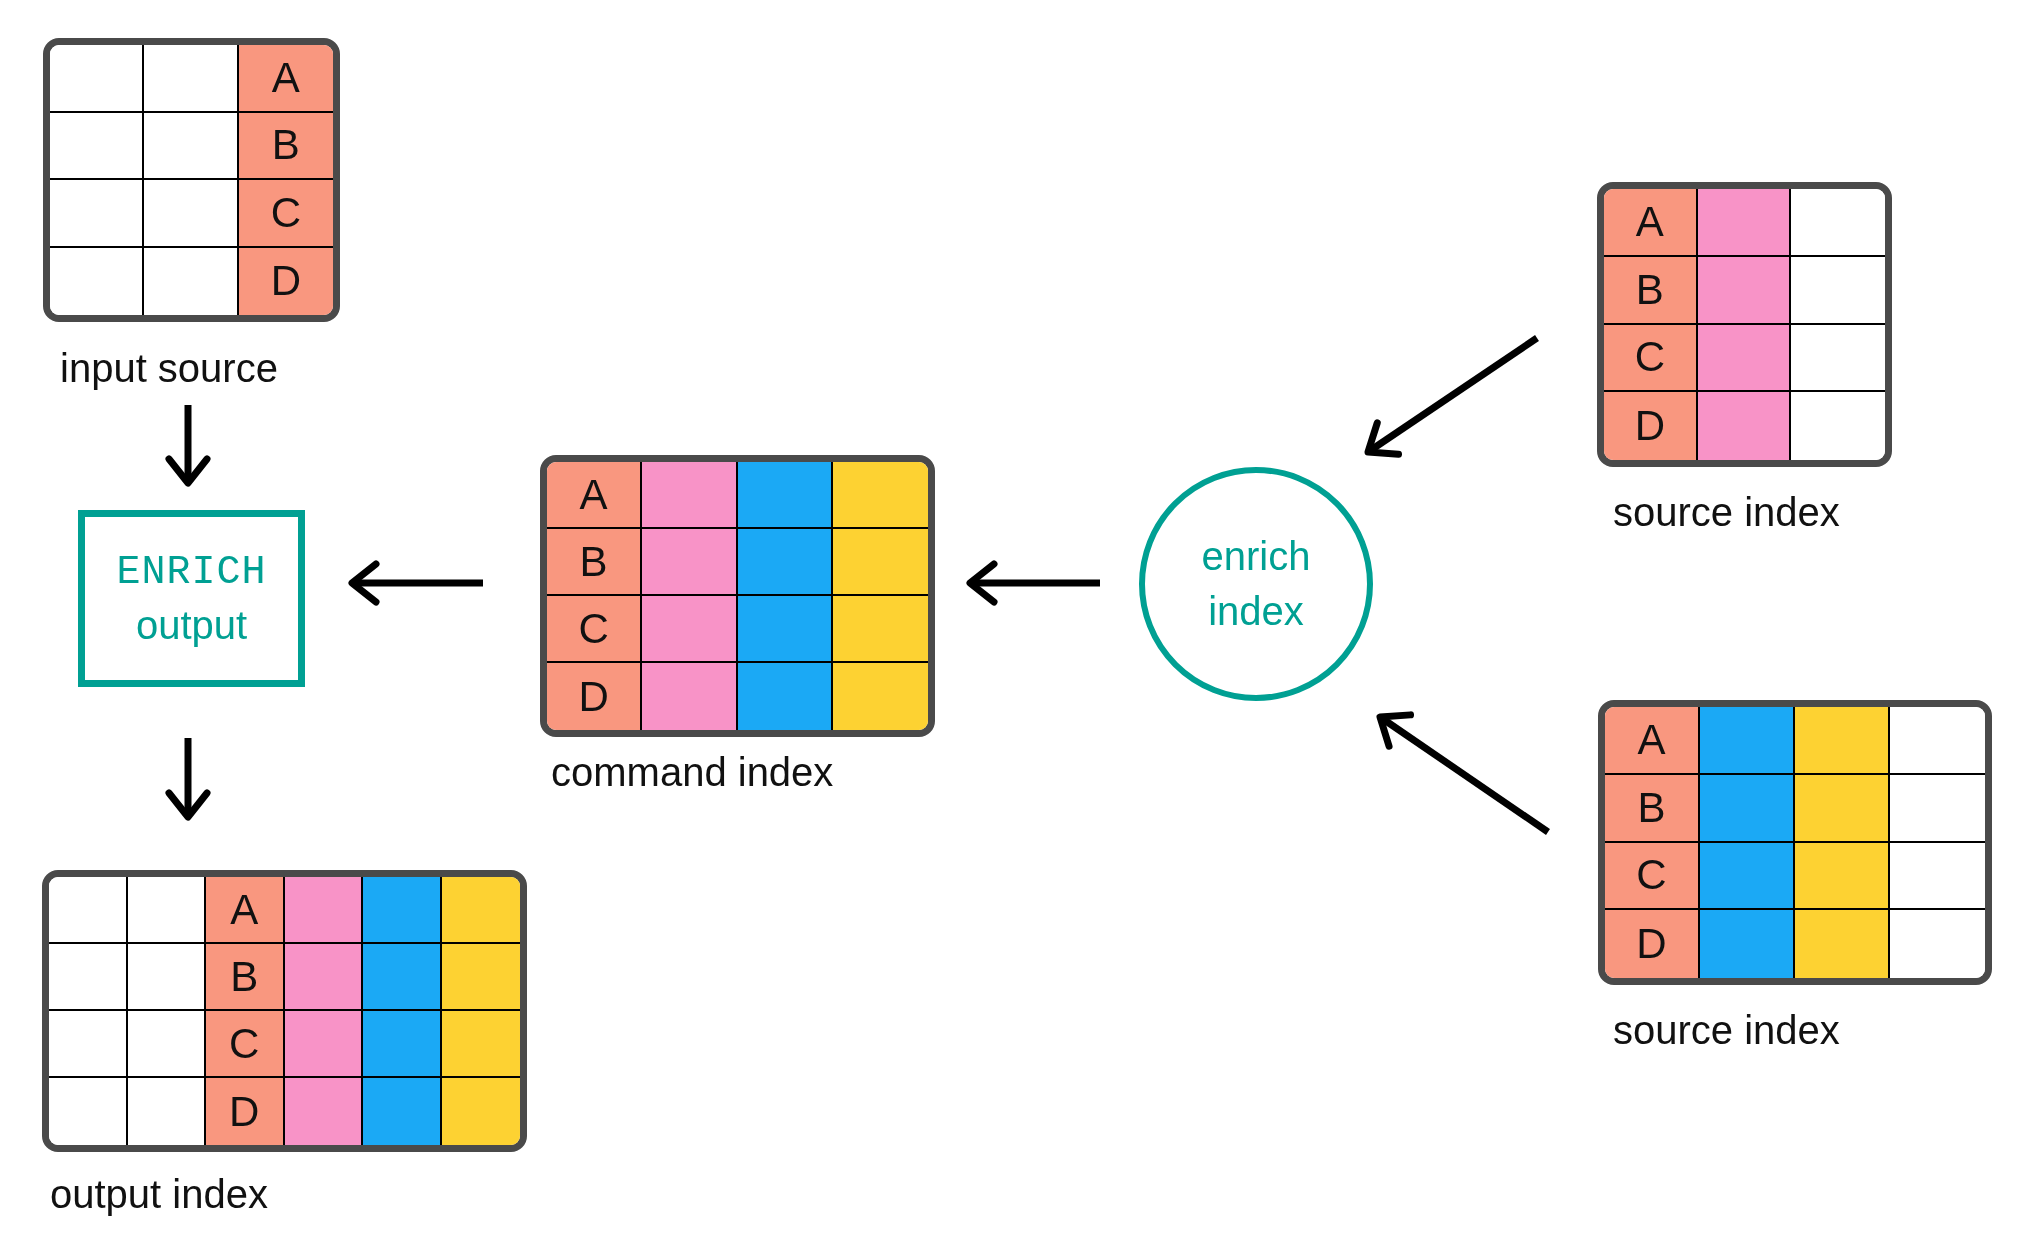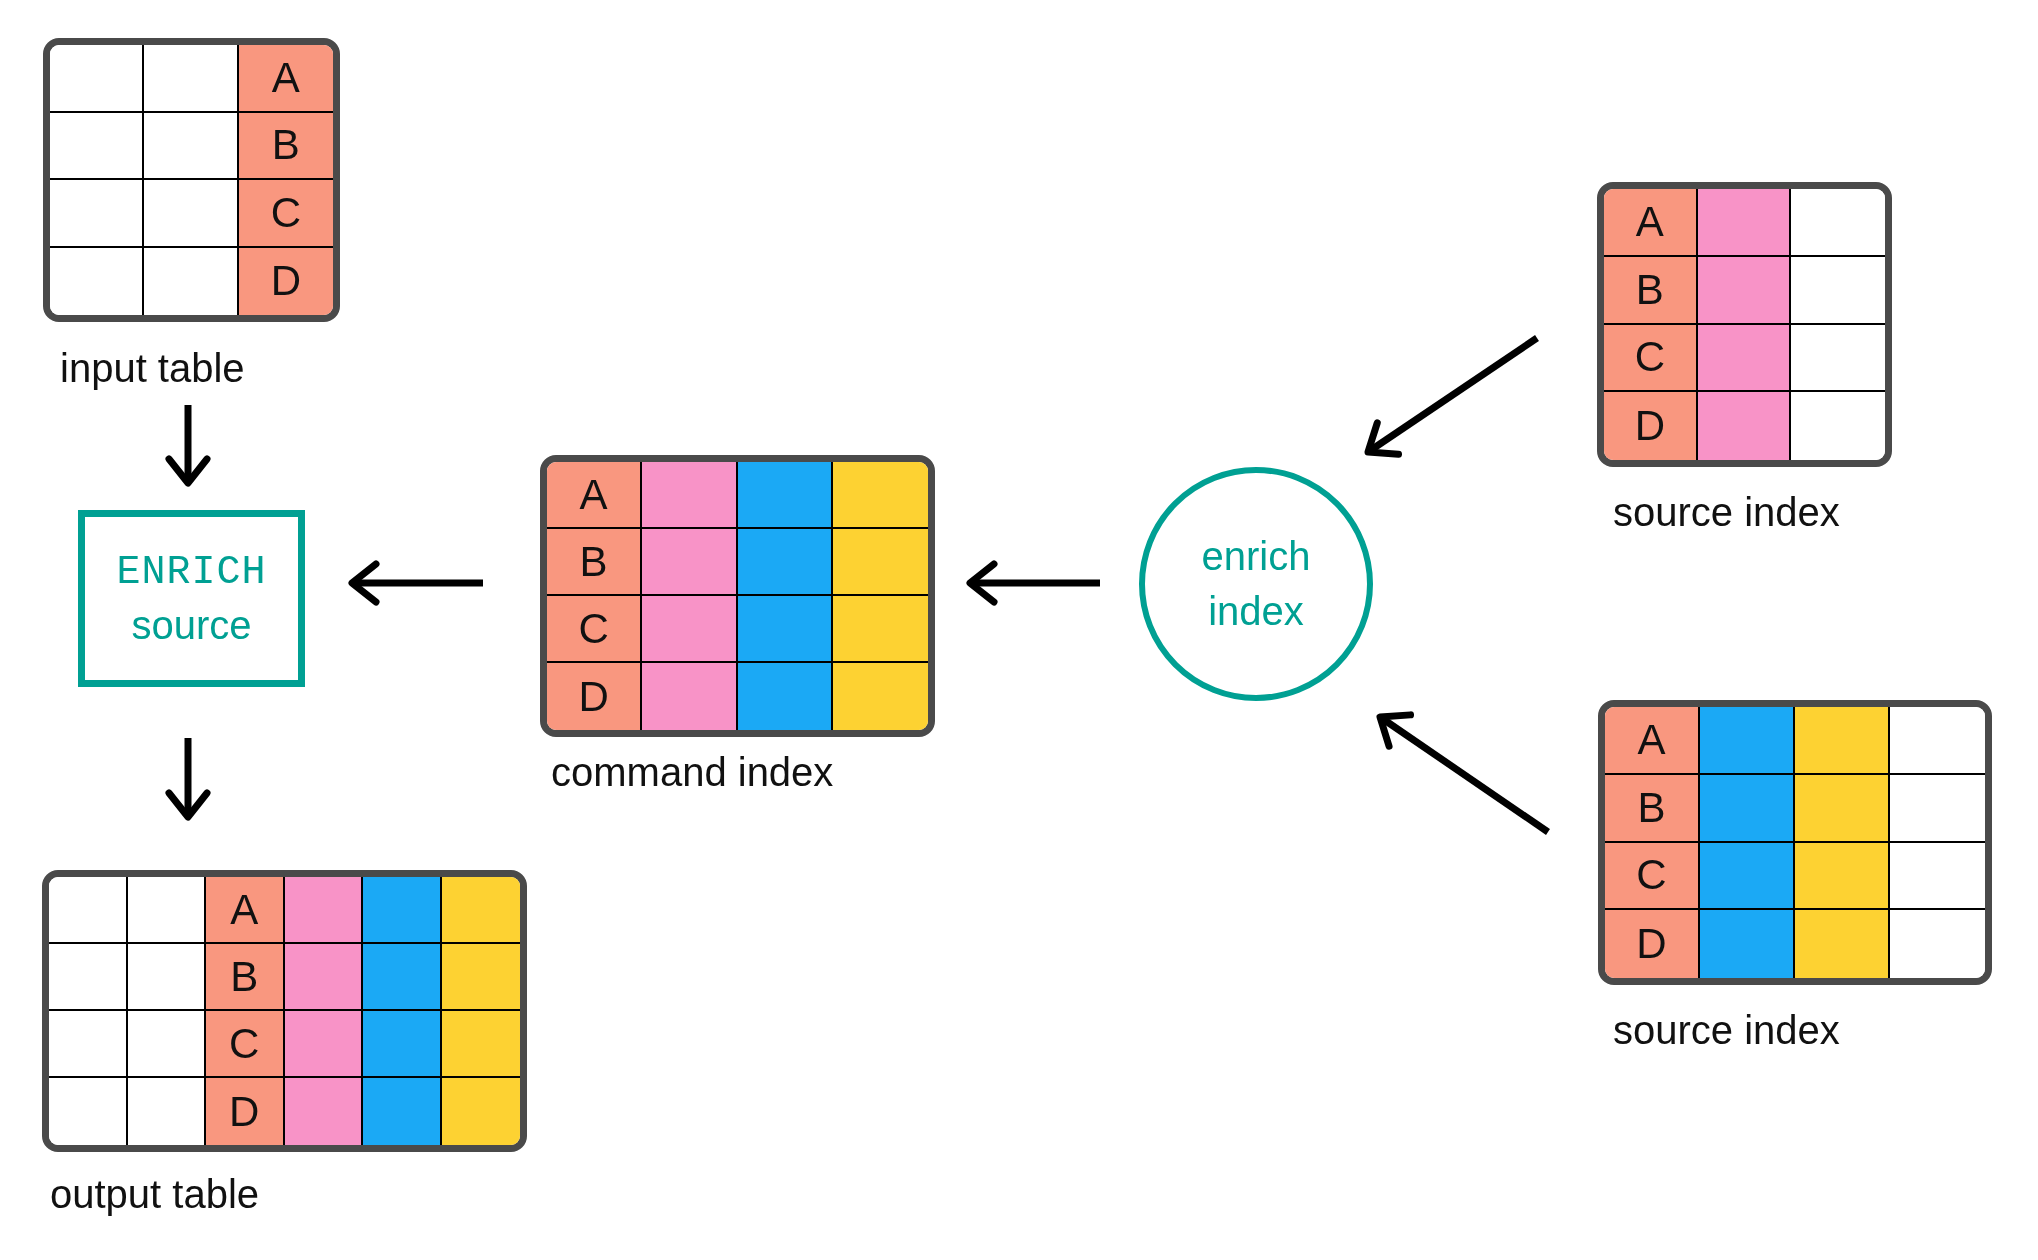--- a/index.html
+++ b/index.html
@@ -124,25 +124,25 @@
       <div class="cell" style="background: rgb(255, 255, 255);"></div>
       <div class="cell" style="background: rgb(255, 255, 255);"></div>
       <div class="cell last-col" style="background: rgb(249, 151, 127);">B</div>
       <div class="cell" style="background: rgb(255, 255, 255);"></div>
       <div class="cell" style="background: rgb(255, 255, 255);"></div>
       <div class="cell last-col" style="background: rgb(249, 151, 127);">C</div>
       <div class="cell last-row" style="background: rgb(255, 255, 255);"></div>
       <div class="cell last-row" style="background: rgb(255, 255, 255);"></div>
       <div class="cell last-col last-row" style="background: rgb(249, 151, 127);">D</div>
     </div>
-  <div class="lbl" style="left:60px; top:346px;">input table</div>
+  <div class="lbl" style="left:60px; top:346px;">input source</div>
 
   <div class="cmdbox">
     <div class="mono">ENRICH</div>
-    <div>source</div>
+    <div>output</div>
   </div>
 
   <div class="dtable" style="left: 42px; top: 870px; width: 485px; height: 282px; grid-template-columns: repeat(6, 1fr); grid-template-rows: repeat(4, 1fr);">
       <div class="cell" style="background: rgb(255, 255, 255);"></div>
       <div class="cell" style="background: rgb(255, 255, 255);"></div>
       <div class="cell" style="background: rgb(249, 151, 127);">A</div>
       <div class="cell" style="background: rgb(248, 147, 199);"></div>
       <div class="cell" style="background: rgb(27, 169, 245);"></div>
       <div class="cell last-col" style="background: rgb(253, 210, 50);"></div>
       <div class="cell" style="background: rgb(255, 255, 255);"></div>
@@ -157,21 +157,21 @@
       <div class="cell" style="background: rgb(248, 147, 199);"></div>
       <div class="cell" style="background: rgb(27, 169, 245);"></div>
       <div class="cell last-col" style="background: rgb(253, 210, 50);"></div>
       <div class="cell last-row" style="background: rgb(255, 255, 255);"></div>
       <div class="cell last-row" style="background: rgb(255, 255, 255);"></div>
       <div class="cell last-row" style="background: rgb(249, 151, 127);">D</div>
       <div class="cell last-row" style="background: rgb(248, 147, 199);"></div>
       <div class="cell last-row" style="background: rgb(27, 169, 245);"></div>
       <div class="cell last-col last-row" style="background: rgb(253, 210, 50);"></div>
     </div>
-  <div class="lbl" style="left:50px; top:1172px;">output table</div>
+  <div class="lbl" style="left:50px; top:1172px;">output index</div>
 
   <div class="dtable" style="left: 540px; top: 455px; width: 395px; height: 282px; grid-template-columns: repeat(4, 1fr); grid-template-rows: repeat(4, 1fr);">
       <div class="cell" style="background: rgb(249, 151, 127);">A</div>
       <div class="cell" style="background: rgb(248, 147, 199);"></div>
       <div class="cell" style="background: rgb(27, 169, 245);"></div>
       <div class="cell last-col" style="background: rgb(253, 210, 50);"></div>
       <div class="cell" style="background: rgb(249, 151, 127);">B</div>
       <div class="cell" style="background: rgb(248, 147, 199);"></div>
       <div class="cell" style="background: rgb(27, 169, 245);"></div>
       <div class="cell last-col" style="background: rgb(253, 210, 50);"></div>

